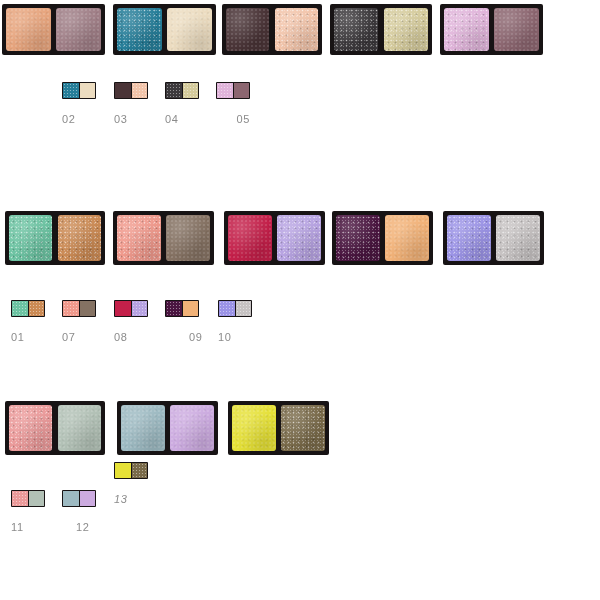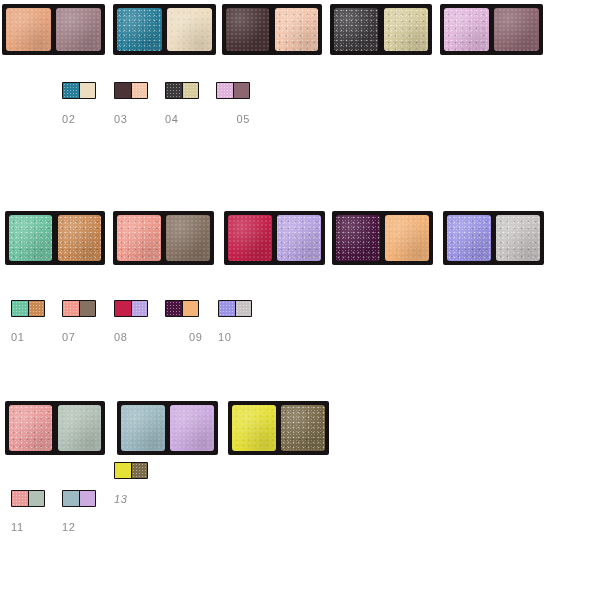--- a/index.html
+++ b/index.html
@@ -234,21 +234,21 @@
     </div>
     <div class="palette" style="left: 117px; top: 401px; width: 101px; height: 54px; background: rgb(23, 19, 20);">
       <div class="pan satin" style="background: rgb(157, 186, 194);"></div>
       <div class="pan satin" style="background: rgb(204, 171, 224);"></div>
     </div>
     <div class="swatch-group" style="left: 62px; top: 490px;">
       <div class="mini" style="background: rgb(23, 19, 20);">
         <div class="mpan " style="background: rgb(157, 186, 194);"></div>
         <div class="mpan " style="background: rgb(204, 171, 224);"></div>
       </div>
-      <div class="code" style="color: rgb(139, 139, 139);">12</div>
+      <div class="code" style="color: rgb(139, 139, 139); margin-left: 14px;">12</div>
     </div>
     <div class="palette" style="left: 228px; top: 401px; width: 101px; height: 54px; background: rgb(23, 19, 20);">
       <div class="pan satin" style="background: rgb(230, 225, 55);"></div>
       <div class="pan glitter" style="background: rgb(121, 106, 73);"></div>
     </div>
     <div class="swatch-group" style="left: 114px; top: 462px; font-style: italic;">
       <div class="mini" style="background: rgb(23, 19, 20);">
         <div class="mpan " style="background: rgb(230, 225, 55);"></div>
         <div class="mpan glitter" style="background: rgb(121, 106, 73);"></div>
       </div>

